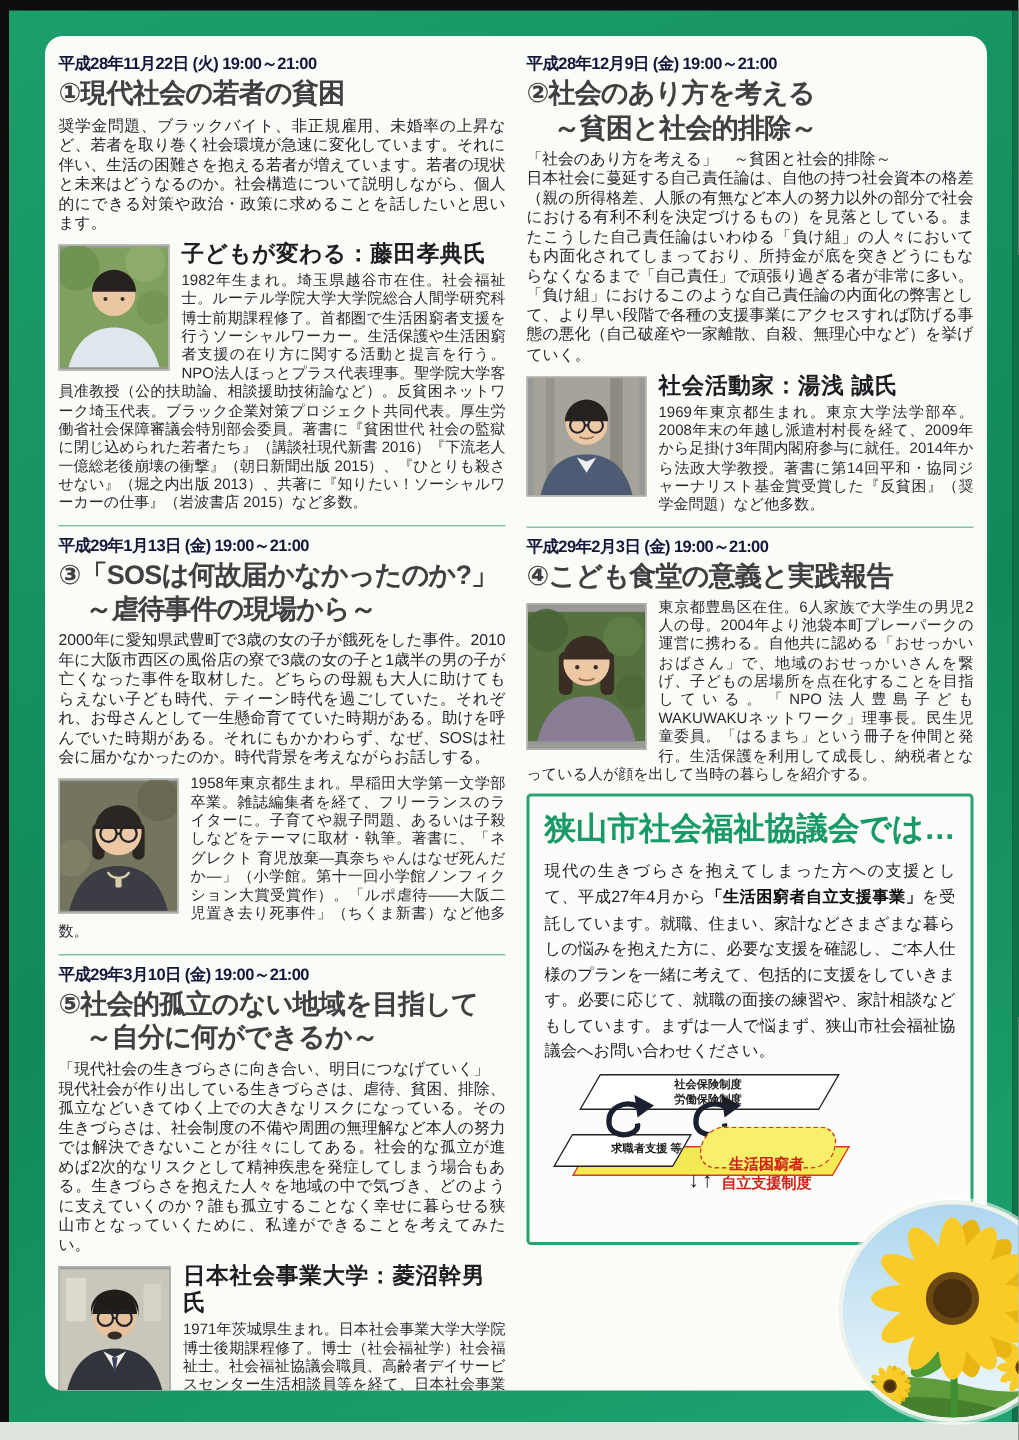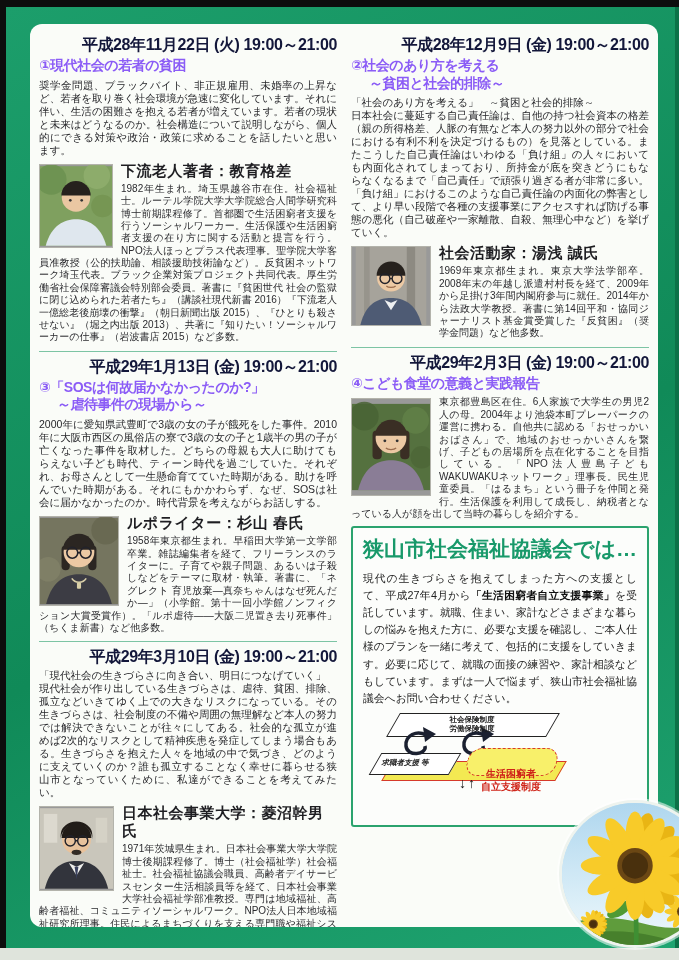--- a/index.html
+++ b/index.html
@@ -6,22 +6,22 @@
   body{width:679px;height:960px;background:#0d0d0d;font-family:"Liberation Sans","DejaVu Sans",sans-serif;}
   .page{position:relative;width:679px;height:960px;overflow:hidden;}
   .frame{position:absolute;left:6px;top:7px;right:0;bottom:12px;
          background:linear-gradient(155deg,#1c9e6b 0%,#108a58 55%,#1fa471 100%);
          border-right:4px solid #0c7248;}
   .bottom-strip{position:absolute;left:0;right:0;bottom:0;height:12px;background:#dfe4dc;}
   .content{position:absolute;left:30px;top:24px;width:628px;height:903px;background:#fafcf8;
            border-radius:12px;box-sizing:border-box;padding:9px 9px 0 9px;
            display:grid;grid-template-columns:1fr 1fr;column-gap:14px;overflow:hidden;}
   .col{min-width:0;}
-  .date{font-size:16px;font-weight:bold;color:#13173a;margin:2px 0 1px;letter-spacing:-0.4px;white-space:nowrap;text-align:right;}
-  .title{font-size:14px;font-weight:bold;color:#8b5cf6;margin:0 0 4px;line-height:1.26;letter-spacing:-0.5px;}
+  .date{font-size:11px;font-weight:bold;color:#13173a;margin:2px 0 1px;letter-spacing:-0.4px;white-space:nowrap;}
+  .title{font-size:18px;font-weight:bold;color:#404040;margin:0 0 4px;line-height:1.26;letter-spacing:-0.5px;}
   .title .t2{display:block;padding-left:18px;}
   .t2:empty{display:none;}
   .intro{font-size:10.5px;line-height:1.24;color:#26262a;margin:0 0 5px;text-align:justify;white-space:pre-line;}
   .speaker{margin:0;}
   .photo{float:left;margin:2px 8px 2px 0;border:1px solid #b3b3ab;background:#999;}
   .photo svg{display:block;width:100%;height:100%;}
   .p1{width:72px;height:82px}.p2{width:78px;height:78px}.p3{width:78px;height:88px}
   .p4{width:78px;height:96px}.p5{width:73px;height:83px}
   .sp-name{font-size:15px;font-weight:bold;color:#1e1e22;margin:0 0 3px;white-space:pre-line;line-height:1.2;letter-spacing:.5px;}
   .bio{font-size:10px;line-height:1.24;color:#2a2a2e;margin:0;text-align:justify;}
@@ -29,21 +29,21 @@
   .sayama{border:2px solid #2ba36e;border-radius:3px;margin-top:6px;padding:7px 10px 4px;background:#fcfdfb;clear:both;}
   .sayama-h{font-size:21px;font-weight:bold;color:#18996a;margin:0 0 7px;}
   .sayama-p{font-size:10.8px;line-height:1.58;margin:0 0 4px;color:#222;text-align:justify;}
   .sayama-p strong{color:#101010;}
   .diagram{position:relative;height:110px;margin-top:1px;}
   .dlabel{position:absolute;text-align:center;font-weight:bold;color:#1c1c1c;white-space:pre-line;z-index:4;}
   .d-top{position:absolute;left:30px;top:2px;width:158px;height:22px;background:#fff;border:1.5px solid #222;transform:skewX(-30deg);z-index:1;}
   .d-top-label{left:30px;top:4px;width:158px;font-size:7.5px;line-height:1.3;}
   .d-arrows{position:absolute;left:36px;top:15px;z-index:3;}
   .d-left{position:absolute;left:12px;top:42px;width:78px;height:20px;background:#fff;border:1.2px solid #222;transform:skewX(-30deg);z-index:2;}
-  .d-left-label{left:2px;top:47px;width:80px;font-size:7.5px;font-style:italic;}
+  .d-left-label{left:28px;top:47px;width:80px;font-size:7.5px;}
   .d-ylayer{position:absolute;left:24px;top:50px;width:172px;height:18px;background:#f3e952;border:1.8px solid #d63a2a;transform:skewX(-30deg);z-index:1;}
   .d-high{position:absolute;left:104px;top:37px;width:88px;height:26px;background:#f8f06a;border:1.6px dashed #d63a2a;border-radius:13px;transform:skewX(-12deg);z-index:3;}
   .d-high-label{left:104px;top:56px;width:88px;font-size:10px;line-height:1.35;color:#cf2418;}
   .d-updown{position:absolute;left:96px;top:64px;font-size:14px;font-weight:bold;letter-spacing:2px;color:#111;z-index:2;}
   .sunflower{position:absolute;left:559px;top:800px;width:146px;height:142px;border-radius:50%;
              overflow:hidden;border:3px solid #eef3ee;box-shadow:0 0 0 2px rgba(255,255,255,.55);z-index:9;background:#bfe0f2;}
   .sunflower svg{display:block;width:100%;height:100%;}
 </style>
 </head>
 <body>
@@ -65,21 +65,21 @@
               <circle cx="12" cy="14" r="16" fill="#6b9050" opacity=".85"></circle>
                 <circle cx="60" cy="10" r="14" fill="#8fae6d" opacity=".85"></circle>
                 <circle cx="66" cy="42" r="12" fill="#72924f" opacity=".7"></circle>
               <path d="M6,84 C12,62 26,56 38,56 C50,56 64,62 70,84 Z" fill="#dfe7ee"></path>
               <circle cx="38" cy="33" r="15" fill="#eac7a2"></circle>
               <path d="M22.5,31 a15.5,15.5 0 0 1 31,0 z" fill="#26211d"></path>
               <circle cx="32" cy="36" r="1.4" fill="#333"></circle>
                 <circle cx="44" cy="36" r="1.4" fill="#333"></circle>
             </svg>
           </div>
-          <h4 class="sp-name">下流老人著者：教育格差</h4>
+          <h4 class="sp-name">子どもが変わる：藤田孝典氏</h4>
           <p class="bio">1982年生まれ。埼玉県越谷市在住。社会福祉士。ルーテル学院大学大学院総合人間学研究科博士前期課程修了。首都圏で生活困窮者支援を行うソーシャルワーカー。生活保護や生活困窮者支援の在り方に関する活動と提言を行う。NPO法人ほっとプラス代表理事。聖学院大学客員准教授（公的扶助論、相談援助技術論など）。反貧困ネットワーク埼玉代表。ブラック企業対策プロジェクト共同代表。厚生労働省社会保障審議会特別部会委員。著書に『貧困世代 社会の監獄に閉じ込められた若者たち』（講談社現代新書 2016）『下流老人 一億総老後崩壊の衝撃』（朝日新聞出版 2015）、『ひとりも殺させない』（堀之内出版 2013）、共著に『知りたい！ソーシャルワーカーの仕事』（岩波書店 2015）など多数。</p>
         </div>
       </section>
 
       <hr class="divider">
 
       <section>
         <h2 class="date">平成29年1月13日 (金) 19:00～21:00</h2>
         <h3 class="title"><span>③「SOSは何故届かなかったのか?」</span><span class="t2">～虐待事件の現場から～</span></h3>
         <p class="intro">2000年に愛知県武豊町で3歳の女の子が餓死をした事件。2010年に大阪市西区の風俗店の寮で3歳の女の子と1歳半の男の子が亡くなった事件を取材した。どちらの母親も大人に助けてもらえない子ども時代、ティーン時代を過ごしていた。それぞれ、お母さんとして一生懸命育てていた時期がある。助けを呼んでいた時期がある。それにもかかわらず、なぜ、SOSは社会に届かなかったのか。時代背景を考えながらお話しする。</p>
@@ -96,29 +96,29 @@
               <path d="M22.5,31 a15.5,15.5 0 0 1 31,0 z" fill="#2b2622"></path>
               <g stroke="#22222a" stroke-width="1.5" fill="none">
                 <circle cx="31.5" cy="34" r="5.3"></circle>
                   <circle cx="44.5" cy="34" r="5.3"></circle>
                   <path d="M36.8,34 h2.4"></path>
               </g>
               <path d="M31,59 C34,64 42,64 45,59" stroke="#d9cfa8" stroke-width="1.6" fill="none"></path>
               <rect x="36" y="63" width="4" height="6" rx="1" fill="#d9cfa8"></rect>
             </svg>
           </div>
-          <h4 class="sp-name">ルポライター：杉山 春氏</h4>
           <p class="bio">1958年東京都生まれ。早稲田大学第一文学部卒業。雑誌編集者を経て、フリーランスのライターに。子育てや親子問題、あるいは子殺しなどをテーマに取材・執筆。著書に、「ネグレクト 育児放棄―真奈ちゃんはなぜ死んだか―」（小学館。第十一回小学館ノンフィクション大賞受賞作）。「ルポ虐待――大阪二児置き去り死事件」（ちくま新書）など他多数。</p>
         </div>
       </section>
 
       <hr class="divider">
 
       <section>
         <h2 class="date">平成29年3月10日 (金) 19:00～21:00</h2>
+        <h3 class="title"><span>⑤社会的孤立のない地域を目指して</span><span class="t2">～自分に何ができるか～</span></h3>
         <p class="intro">「現代社会の生きづらさに向き合い、明日につなげていく」
 現代社会が作り出している生きづらさは、虐待、貧困、排除、孤立などいきてゆく上での大きなリスクになっている。その生きづらさは、社会制度の不備や周囲の無理解など本人の努力では解決できないことが往々にしてある。社会的な孤立が進めば2次的なリスクとして精神疾患を発症してしまう場合もある。生きづらさを抱えた人々を地域の中で気づき、どのように支えていくのか？誰も孤立することなく幸せに暮らせる狭山市となっていくために、私達ができることを考えてみたい。</p>
         <div class="speaker">
           <div class="photo p5">
             <svg viewBox="0 0 76 84">
               <rect width="76" height="84" fill="#c9c6bb"></rect>
               <rect x="4" y="6" width="14" height="30" fill="#dcd9cf"></rect>
                 <rect x="58" y="10" width="12" height="26" fill="#d5d2c6"></rect>
               <path d="M5,84 C11,60 25,55 38,55 C51,55 65,60 71,84 Z" fill="#32343c"></path>
               <path d="M30,57 L38,70 L46,57 L38,61 Z" fill="#efefec"></path>

